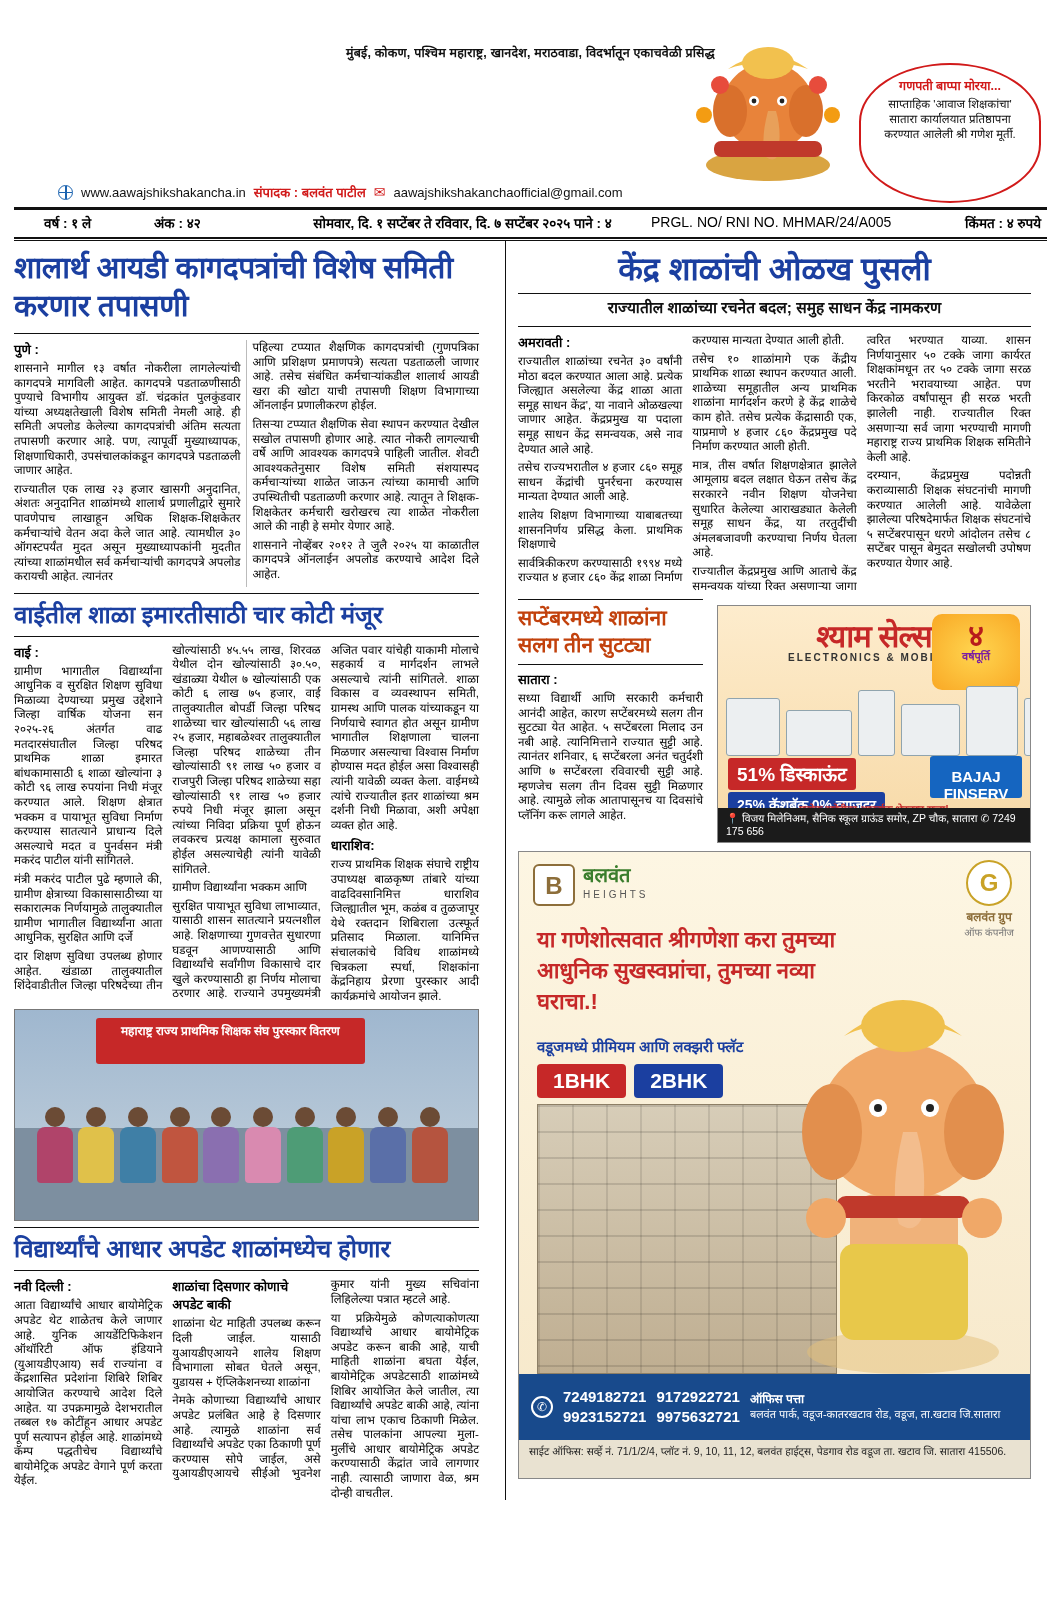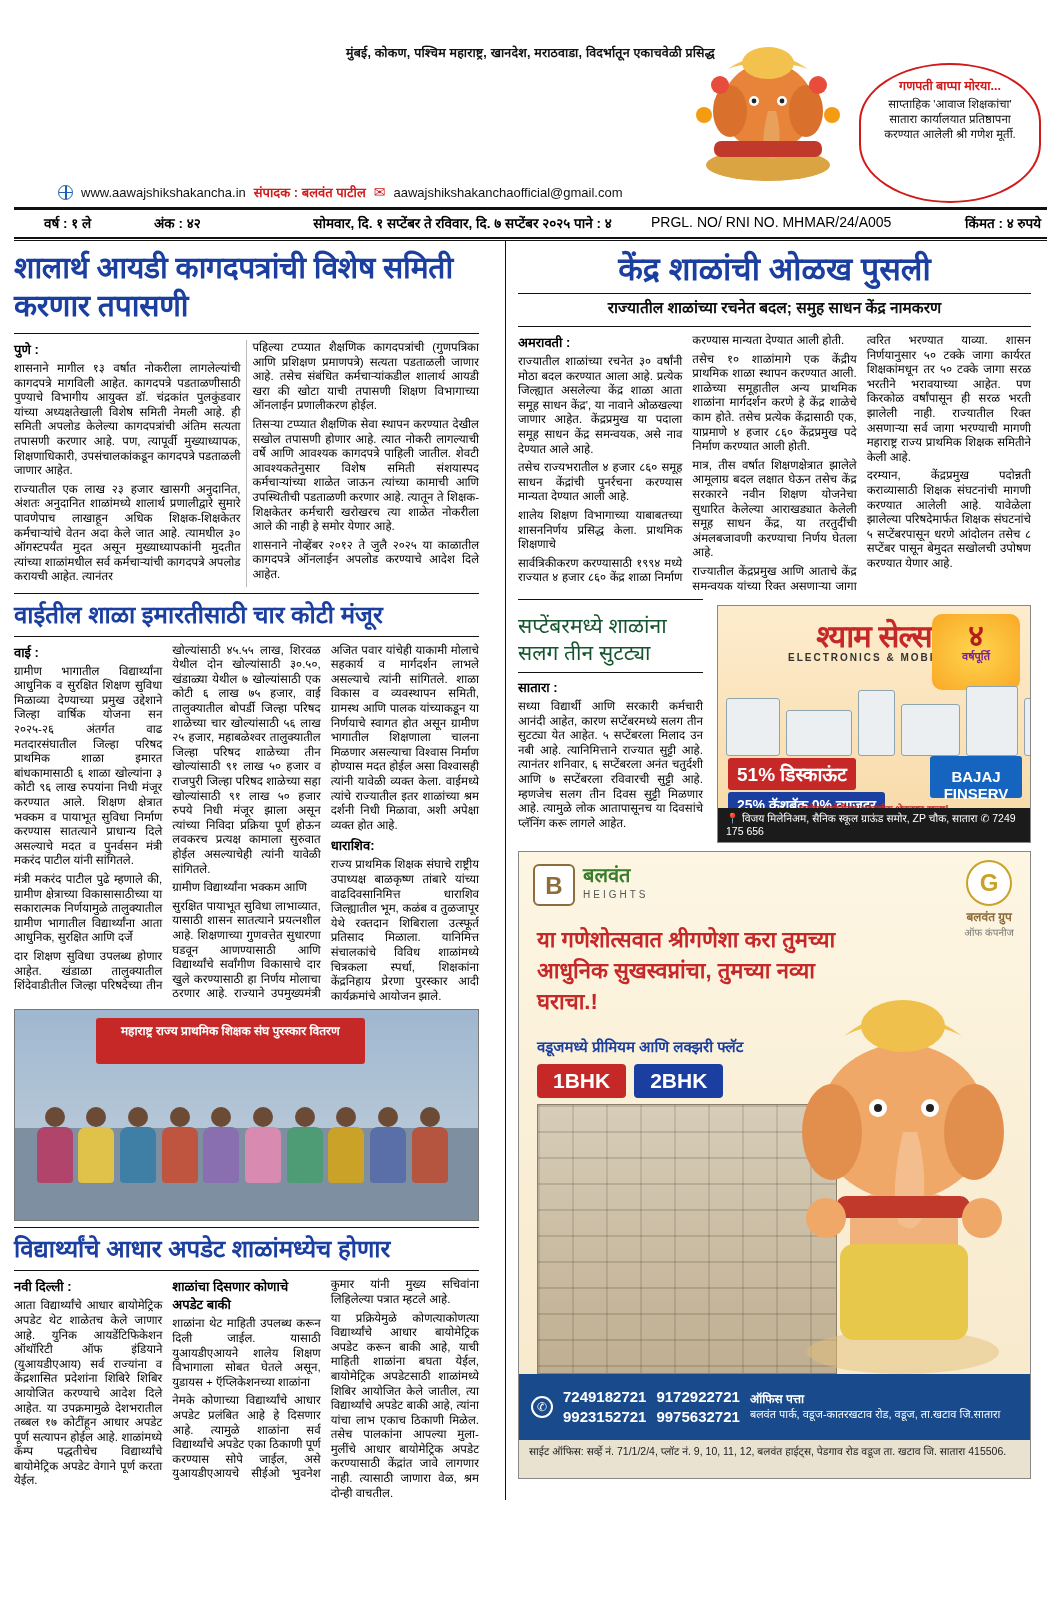--- a/index.html
+++ b/index.html
@@ -87,22 +87,22 @@
   .dateline { font-weight:bold; font-size:13px; margin:0 0 3px 0; }
   p.t { font-size:11.6px; line-height:14.6px; text-align:justify; margin:0 0 4px 0; }
   .cols2 { column-count:2; column-gap:12px; column-rule:1px solid #bbb; }
   .cols3 { column-count:3; column-gap:10px; }
 
   h2.head-sec {
     font-size:24px; line-height:30px; font-weight:bold; color:#1b3fa0;
     margin:6px 0 6px 0;
   }
   h2.head-sec-sm {
-    font-size:21px; line-height:27px; font-weight:normal; color:#14532d;
-    margin:12px 0 6px 0;
+    font-size:21px; line-height:27px; font-weight:bold; color:#c2410c;
+    margin:4px 0 6px 0;
   }
 
   .photo {
     margin:6px 0 4px 0; height:212px; width:100%;
     background:linear-gradient(#9fb7cf,#c6d3dd);
     position:relative; overflow:hidden; border:1px solid #777;
   }
   .photo .banner {
     position:absolute; left:8%; top:8px; width:58%; height:46px;
     background:#c62828; border-radius:3px; color:#fff; font-size:12px;

